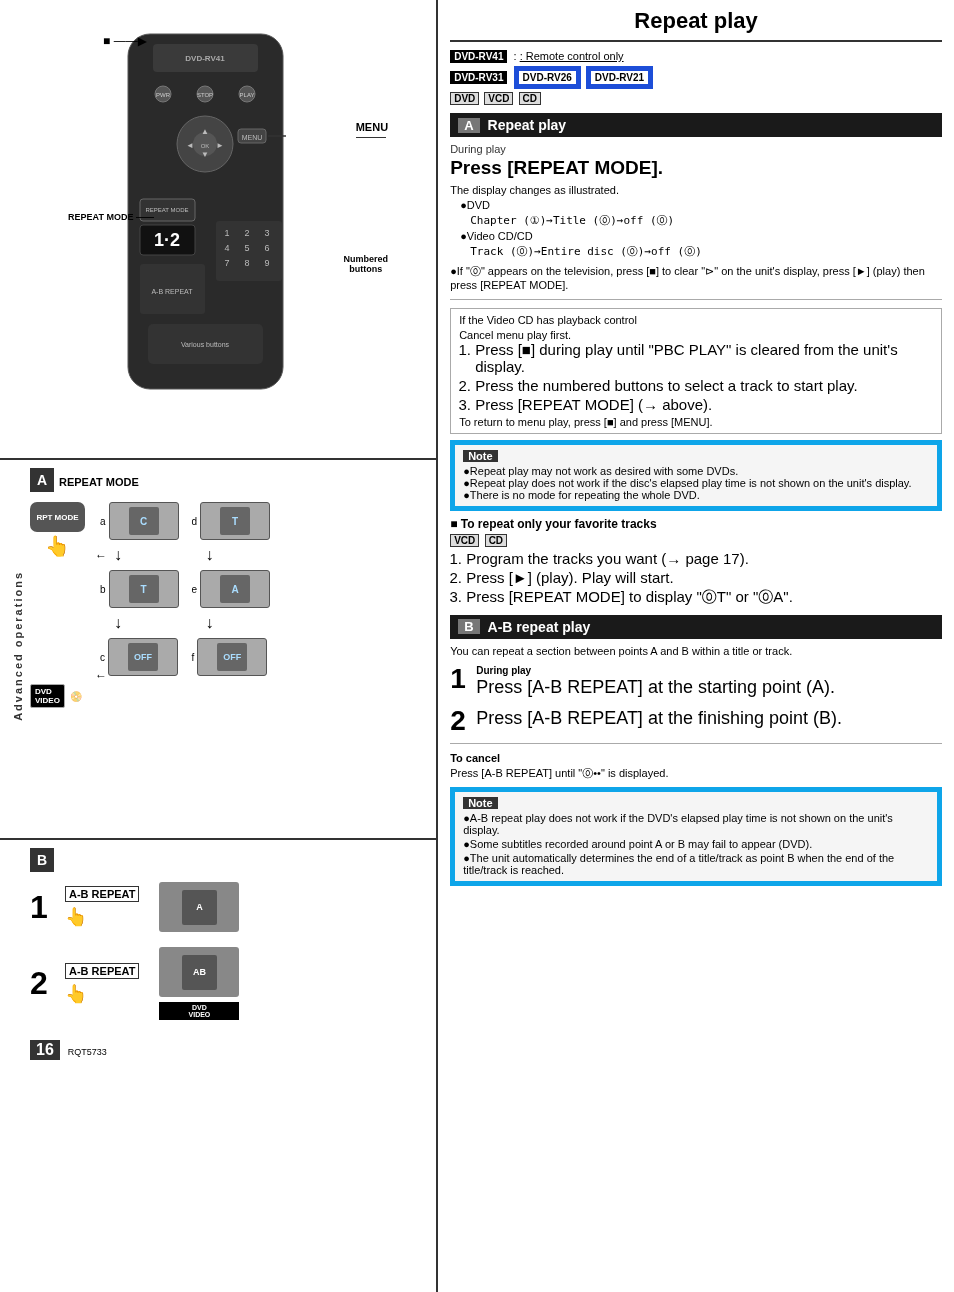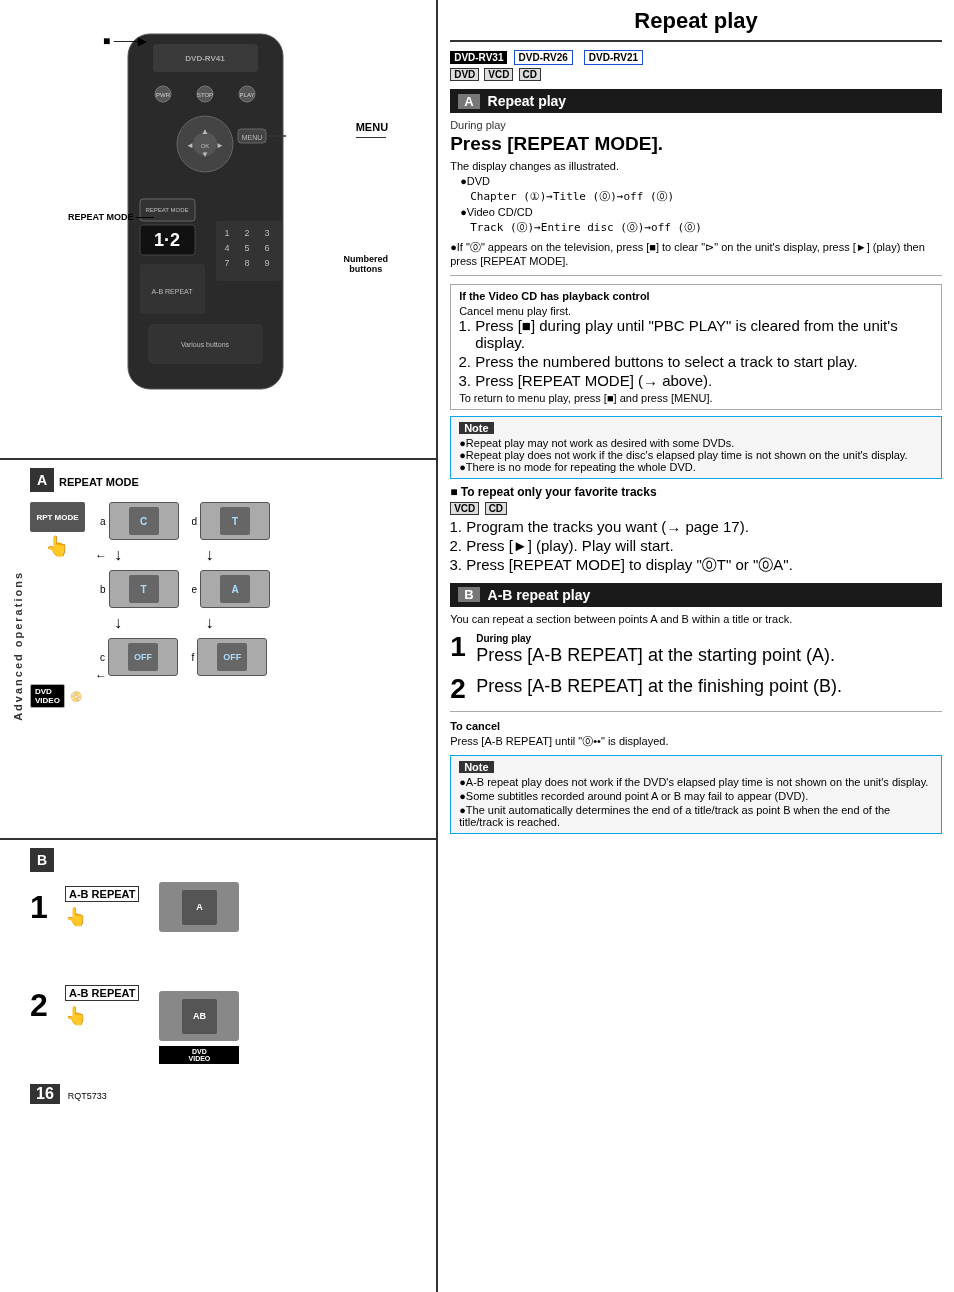--- a/index.html
+++ b/index.html
@@ -111,25 +111,25 @@
       display: inline-block;
       background: #000;
       color: #fff;
       font-size: 10px;
       font-weight: bold;
       padding: 1px 4px;
       margin-right: 3px;
     }
     .model-tag-outline {
       display: inline-block;
-      border: 1px solid #1d4ed8;
+      border: 5px solid #1d4ed8;
       font-size: 10px;
       font-weight: bold;
       padding: 1px 4px;
-      margin-right: 8px;
+      margin-right: 2px;
     }
 
     .model-row {
       margin-bottom: 3px;
       font-size: 11px;
     }
 
     .format-tag {
       display: inline-block;
       border: 1px solid #333;
@@ -190,21 +190,21 @@
     }
 
     .divider {
       border: none;
       border-top: 1px solid #aaa;
       margin: 8px 0;
     }
 
     .note-box {
       background: #f5f5f5;
-      border: 1px solid #0ea5e9;
+      border: 5px solid #0ea5e9;
       padding: 5px 8px;
       margin: 6px 0;
       font-size: 11px;
     }
 
     .note-title {
       font-weight: bold;
       font-size: 11px;
       background: #333;
       color: #fff;
@@ -214,21 +214,21 @@
     }
 
     .info-box {
       border: 1px solid #aaa;
       padding: 5px 8px;
       margin: 6px 0;
       font-size: 11px;
     }
 
     .info-title {
-      font-weight: bold;
+      font-weight: normal;
       font-size: 11px;
       margin-bottom: 3px;
     }
 
     .numbered-list {
       margin-left: 16px;
       font-size: 15px;
     }
 
     .numbered-list li {
@@ -397,21 +397,21 @@
   <div class="section-a">
     <div style="display:flex;align-items:center;gap:5px;margin-bottom:6px;">
       <div class="section-label-box">
         <span>A</span>
       </div>
       <span style="font-size:11px;font-weight:bold;">REPEAT MODE</span>
     </div>
     <div style="display:flex;gap:5px;position:relative;">
 
       <div style="display:flex;flex-direction:column;align-items:center;margin-right:10px;">
-        <div style="width:55px;height:30px;background:#555;border-radius:2px;display:flex;align-items:center;justify-content:center;">
+        <div style="width:55px;height:30px;background:#555;border-radius:7px;display:flex;align-items:center;justify-content:center;">
           <span style="color:#fff;font-size:8px;font-weight:bold;">RPT MODE</span>
         </div>
         <div style="font-size:20px;margin-top:2px;">👆</div>
       </div>
 
       <div style="display:flex;flex-direction:column;gap:6px;margin-right:8px;">
 
         <div style="display:flex;align-items:center;gap:3px;">
           <span style="font-size:10px;">a</span>
           <div class="display-box">
@@ -498,21 +498,21 @@
       </div>
     </div>
 
     <div class="b-step">
       <span class="b-step-num">2</span>
       <div class="b-content">
         <div>
           <div class="ab-repeat-label">A-B REPEAT</div>
           <div style="font-size:18px;margin-top:2px;">👆</div>
         </div>
-        <div style="display:flex;flex-direction:column;gap:5px;margin-top:44px;">
+        <div style="display:flex;flex-direction:column;gap:5px;">
           <div class="ab-display-box">
             <div class="ab-icon">AB</div>
           </div>
           <div style="background:#000;color:#fff;font-size:7px;font-weight:bold;padding:2px 3px;text-align:center;">
             DVD<br>VIDEO
           </div>
         </div>
       </div>
     </div>
 
@@ -520,20 +520,24 @@
       <span style="font-size:16px;font-weight:bold;background:#333;color:#fff;padding:1px 6px;">16</span>
       <span style="font-size:9px;">RQT5733</span>
     </div>
   </div>
 </div>
 
 <div class="right-panel">
 
   <div class="page-title">Repeat play</div>
 
+  <div class="model-row">
+    <span class="model-tag">DVD-RV41</span>
+    <span> : <span style="text-decoration:underline;">: Remote control only</span></span>
+  </div>
   <div class="model-row">
     <span class="model-tag">DVD-RV31</span>
     <span class="model-tag-outline">DVD-RV26</span>
     <span class="model-tag-outline">DVD-RV21</span>
   </div>
   <div class="model-row">
     <span class="format-tag">DVD</span>
     <span class="format-tag">VCD</span>
     <span class="format-tag">CD</span>
   </div>

